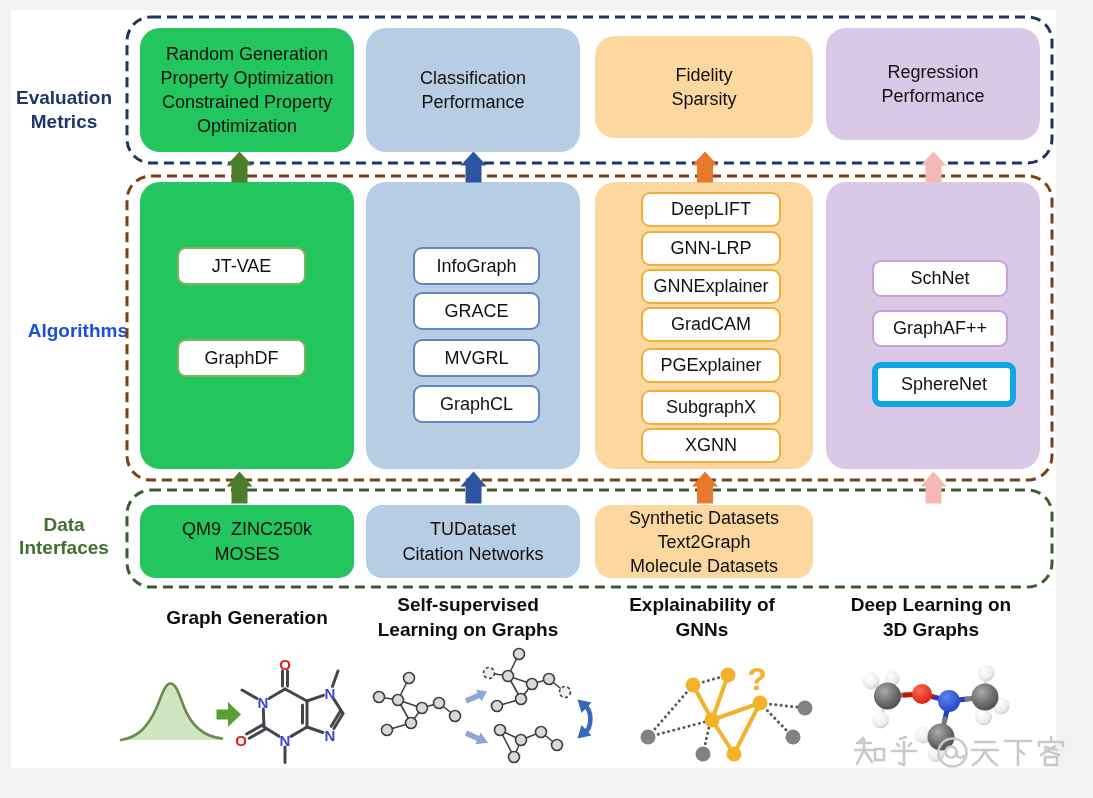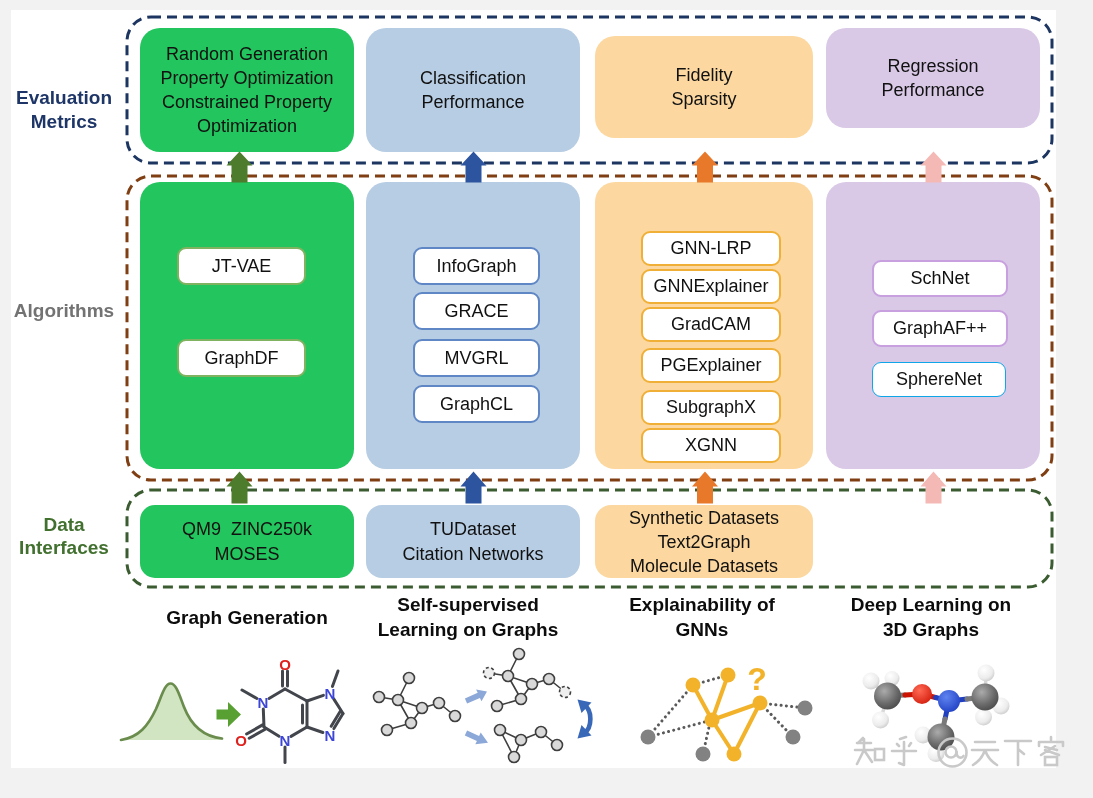--- a/index.html
+++ b/index.html
@@ -19,51 +19,52 @@
   .b-bg{background:#b7cde3;}
   .o-bg{background:#fcd8a0;}
   .p-bg{background:#d9c9e7;}
 </style>
 </head>
 <body>
 <div id="page">
   <div class="white"></div>
 
   <div class="lab" style="top:86px;line-height:24px;color:#1e3667;">Evaluation<br>Metrics</div>
-  <div class="lab" style="top:300px;line-height:22px;color:#737373;">Algorithms</div>
+  <div class="lab" style="top:320px;line-height:22px;color:#1d4ed8;text-align:right;">Algorithms</div>
   <div class="lab" style="top:513px;line-height:23px;color:#41702f;">Data<br>Interfaces</div>
 
   <div class="box r20 g-bg" style="left:140px;top:28px;width:214px;height:124px;">Random Generation<br>Property Optimization<br>Constrained Property<br>Optimization</div>
   <div class="box r20 b-bg" style="left:366px;top:28px;width:214px;height:124px;">Classification<br>Performance</div>
   <div class="box r20 o-bg" style="left:595px;top:28px;width:218px;height:102px;margin-top:8px;">Fidelity<br>Sparsity</div>
-  <div class="box r20 p-bg" style="left:826px;top:28px;width:214px;height:100px;">Regression<br>Performance</div>
+  <div class="box r20 p-bg" style="left:826px;top:28px;width:214px;height:112px;">Regression<br>Performance</div>
 
   <div class="abs r20 g-bg" style="left:140px;top:182px;width:214px;height:287px;"></div>
   <div class="abs r20 b-bg" style="left:366px;top:182px;width:214px;height:287px;"></div>
   <div class="abs r20 o-bg" style="left:595px;top:182px;width:218px;height:287px;"></div>
   <div class="abs r20 p-bg" style="left:826px;top:182px;width:214px;height:287px;"></div>
 
   <div class="pill" style="left:177px;top:247px;width:125px;height:34px;border:2px solid #7fb35f;">JT-VAE</div>
   <div class="pill" style="left:177px;top:339px;width:125px;height:34px;border:2px solid #7fb35f;">GraphDF</div>
 
   <div class="pill" style="left:413px;top:247px;width:123px;height:34px;border:2px solid #5f87c5;">InfoGraph</div>
   <div class="pill" style="left:413px;top:292px;width:123px;height:34px;border:2px solid #5f87c5;">GRACE</div>
   <div class="pill" style="left:413px;top:339px;width:123px;height:34px;border:2px solid #5f87c5;">MVGRL</div>
   <div class="pill" style="left:413px;top:385px;width:123px;height:34px;border:2px solid #5f87c5;">GraphCL</div>
 
+  <div class="pill" style="left:641px;top:192px;width:136px;height:31px;border:2px solid #f0b038;">DeepLIFT</div>
   <div class="pill" style="left:641px;top:231px;width:136px;height:31px;border:2px solid #f0b038;">GNN-LRP</div>
   <div class="pill" style="left:641px;top:269px;width:136px;height:31px;border:2px solid #f0b038;">GNNExplainer</div>
   <div class="pill" style="left:641px;top:307px;width:136px;height:31px;border:2px solid #f0b038;">GradCAM</div>
   <div class="pill" style="left:641px;top:348px;width:136px;height:31px;border:2px solid #f0b038;">PGExplainer</div>
   <div class="pill" style="left:641px;top:390px;width:136px;height:31px;border:2px solid #f0b038;">SubgraphX</div>
   <div class="pill" style="left:641px;top:428px;width:136px;height:31px;border:2px solid #f0b038;">XGNN</div>
 
   <div class="pill" style="left:872px;top:260px;width:132px;height:33px;border:2px solid #c89fdf;">SchNet</div>
   <div class="pill" style="left:872px;top:310px;width:132px;height:33px;border:2px solid #c89fdf;">GraphAF++</div>
-  <div class="pill" style="left:872px;top:362px;width:132px;height:33px;border:1px solid #0ea5e9;">SphereNet</div>
+  <div class="pill" style="left:872px;top:362px;width:132px;height:33px;border:6px solid #0ea5e9;">SphereNet</div>
 
   <div class="box r16 g-bg" style="left:140px;top:505px;width:214px;height:73px;line-height:25px;border-radius:15px;">QM9&nbsp;&nbsp;ZINC250k<br>MOSES</div>
   <div class="box r16 b-bg" style="left:366px;top:505px;width:214px;height:73px;line-height:25px;">TUDataset<br>Citation Networks</div>
   <div class="box r16 o-bg" style="left:595px;top:505px;width:218px;height:73px;line-height:24px;">Synthetic Datasets<br>Text2Graph<br>Molecule Datasets</div>
 
   <div class="title" style="left:157px;top:605px;width:180px;">Graph Generation</div>
   <div class="title" style="left:368px;top:592px;width:200px;">Self-supervised<br>Learning on Graphs</div>
   <div class="title" style="left:602px;top:592px;width:200px;">Explainability of<br>GNNs</div>
   <div class="title" style="left:831px;top:592px;width:200px;">Deep Learning on<br>3D Graphs</div>
 

